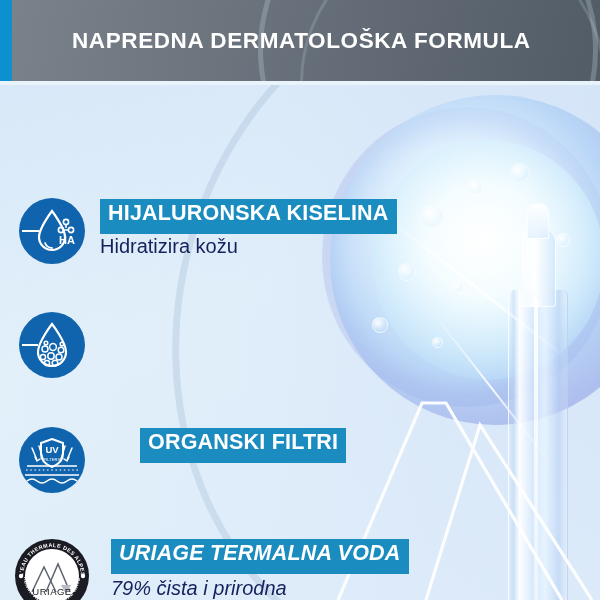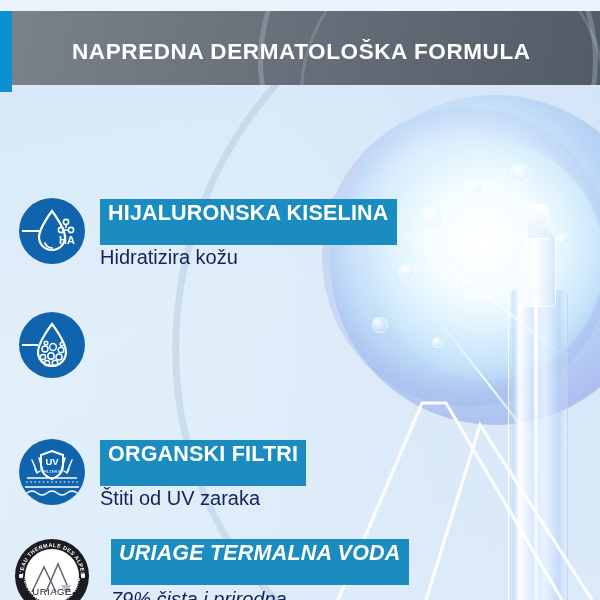--- a/index.html
+++ b/index.html
@@ -19,21 +19,20 @@
   }
 
   
   .header {
     position: absolute;
     top: 0; left: 0;
     width: 600px;
     height: 81px;
     background: linear-gradient(100deg, #7a828c 0%, #6f7880 28%, #666f79 52%, #5c6570 74%, #525c67 100%);
     overflow: hidden;
-    margin-top: 11px;
   }
   .header-swoosh {
     position: absolute;
     top: -120px;
     left: 258px;
     width: 330px;
     height: 330px;
     border-radius: 50%;
     border: 5px solid rgba(190, 205, 215, 0.30);
     transform: rotate(-6deg);
@@ -205,36 +204,36 @@
     margin-left: 14px;
     padding-top: 2px;
   }
   .feature-title {
     display: inline-block;
     background: #1b8cc0;
     color: #ffffff;
     font-size: 21.5px;
     font-weight: bold;
     letter-spacing: 0.2px;
-    padding: 3px 8px 20px 8px;
+    padding: 3px 8px 9px 8px;
     white-space: nowrap;
     line-height: 1.05;
   }
   .feature-desc {
     color: #16205c;
     font-size: 20px;
     font-weight: normal;
     line-height: 1.24;
     white-space: nowrap;
   }
   .feature-desc div { margin-top: 2px; }
 
   #feature-0 { left: 18px; top: 112px; }
   #feature-1 { left: 18px; top: 226px; }
-  #feature-2 { left: 18px; top: 353px; }
+  #feature-2 { left: 18px; top: 341px; gap: 40px; }
   #feature-3 { left: 13px; top: 452px; }
   #feature-3 .feature-text { margin-left: 20px; font-style: italic; }
   #feature-3 .icon-badge { width: 78px; height: 78px; }
 </style>
 </head>
 <body>
 
 <div class="poster">
 
   <div class="header">
@@ -332,21 +331,20 @@
         </g>
         <line x1="9" y1="40" x2="59" y2="40" stroke="#ffffff" stroke-width="1.6"></line>
         <line x1="7" y1="49" x2="61" y2="49" stroke="#ffffff" stroke-width="1.6"></line>
         <g stroke="#ffffff" stroke-width="1.2" stroke-dasharray="1.6 2.6">
           <line x1="8" y1="44" x2="60" y2="44"></line>
         </g>
         <path d="M9 55 q5 -4 10 0 t10 0 t10 0 t10 0 t10 0" fill="none" stroke="#ffffff" stroke-width="1.5"></path>
       </svg>
       <div class="feature-text">
         <div class="feature-title">ORGANSKI FILTRI</div>
-        <div class="feature-desc">Štiti od UV zaraka</div>
       </div>
     </div>
 
     <div class="feature" id="feature-3">
       <svg class="icon-badge" viewBox="0 0 78 78">
         <defs>
           <path id="arcTop" d="M 10 39 A 29 29 0 0 1 68 39"></path>
           <path id="arcBot" d="M 11 39 A 28 28 0 0 0 67 39"></path>
         </defs>
         <circle cx="39" cy="39" r="37" fill="#1b1b23"></circle>

